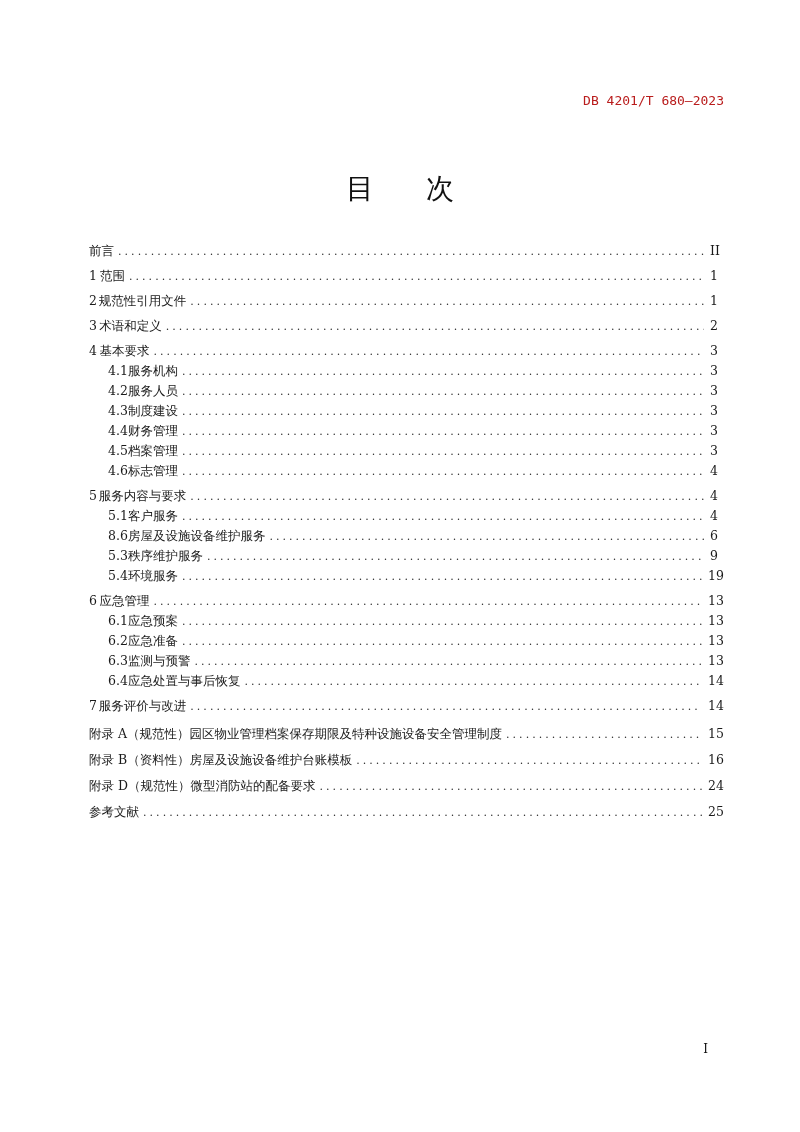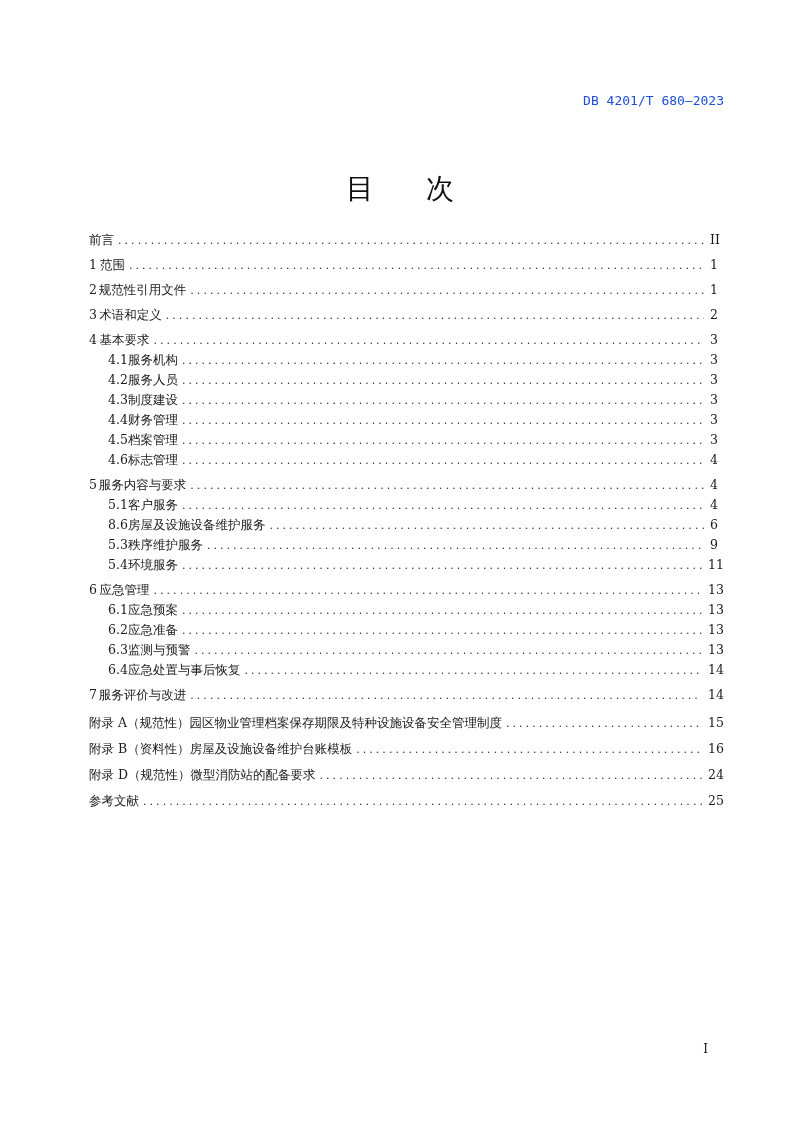--- a/index.html
+++ b/index.html
@@ -4,30 +4,30 @@
   <style>
     html, body { margin: 0; padding: 0; background: #ffffff; }
     body {
       width: 800px; height: 1132px; position: relative; overflow: hidden;
       font-family: "DejaVu Serif", "Liberation Serif", serif;
       color: #1a1a1a;
     }
     .doc-code {
       position: absolute; top: 93px; right: 76px;
       font-family: "DejaVu Sans Mono", "Liberation Mono", monospace;
-      font-size: 13px; color: #1d4ed8; text-align: right;
+      font-size: 13px; color: #b91c1c; text-align: right;
     }
     .toc-title {
       position: absolute; top: 170px; left: 0; width: 800px;
       text-align: center; font-size: 28px; letter-spacing: 52px;
       font-family: "DejaVu Sans", "Liberation Sans", sans-serif;
       padding-left: 52px; box-sizing: border-box; color: #111;
     }
     .toc {
-      position: absolute; top: 230px; left: 89px; width: 635px;
+      position: absolute; top: 241px; left: 89px; width: 635px;
       font-size: 12.5px;
     }
     .row {
       display: flex; align-items: baseline; height: 20px; line-height: 20px;
       white-space: nowrap;
     }
     .row.l1 { margin-top: 5px; }
     .row.first { margin-top: 0; }
     .row.app { height: 25px; line-height: 25px; margin-top: 1px; }
     .num { display: inline-block; }
@@ -143,21 +143,21 @@
     <div class="row l2">
         <span class="num">5.3</span>
         <span class="label">秩序维护服务</span>
         <span class="leader"></span>
         <span class="page">9</span>
       </div>
     <div class="row l2">
         <span class="num">5.4</span>
         <span class="label">环境服务</span>
         <span class="leader"></span>
-        <span class="page">11</span>
+        <span class="page">19</span>
       </div>
     <div class="row l1">
         <span class="num">6</span>
         <span class="label">应急管理</span>
         <span class="leader"></span>
         <span class="page">13</span>
       </div>
     <div class="row l2">
         <span class="num">6.1</span>
         <span class="label">应急预案</span>

